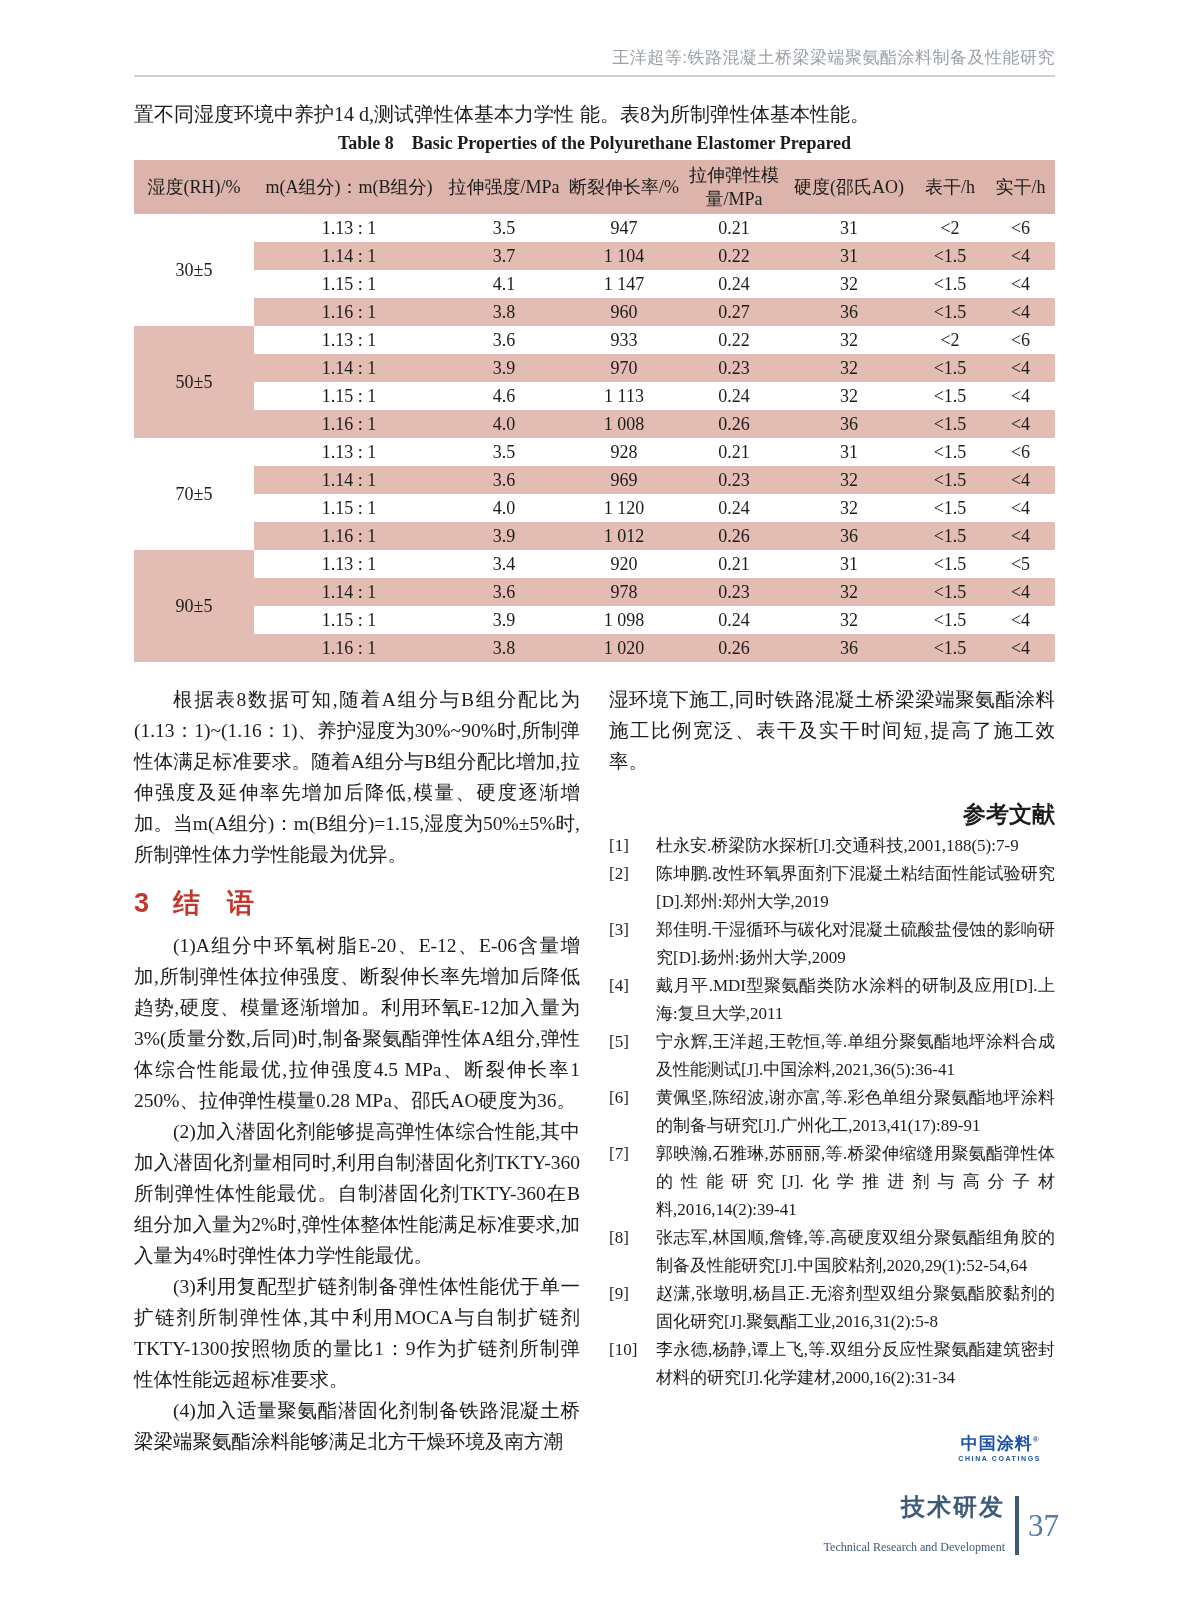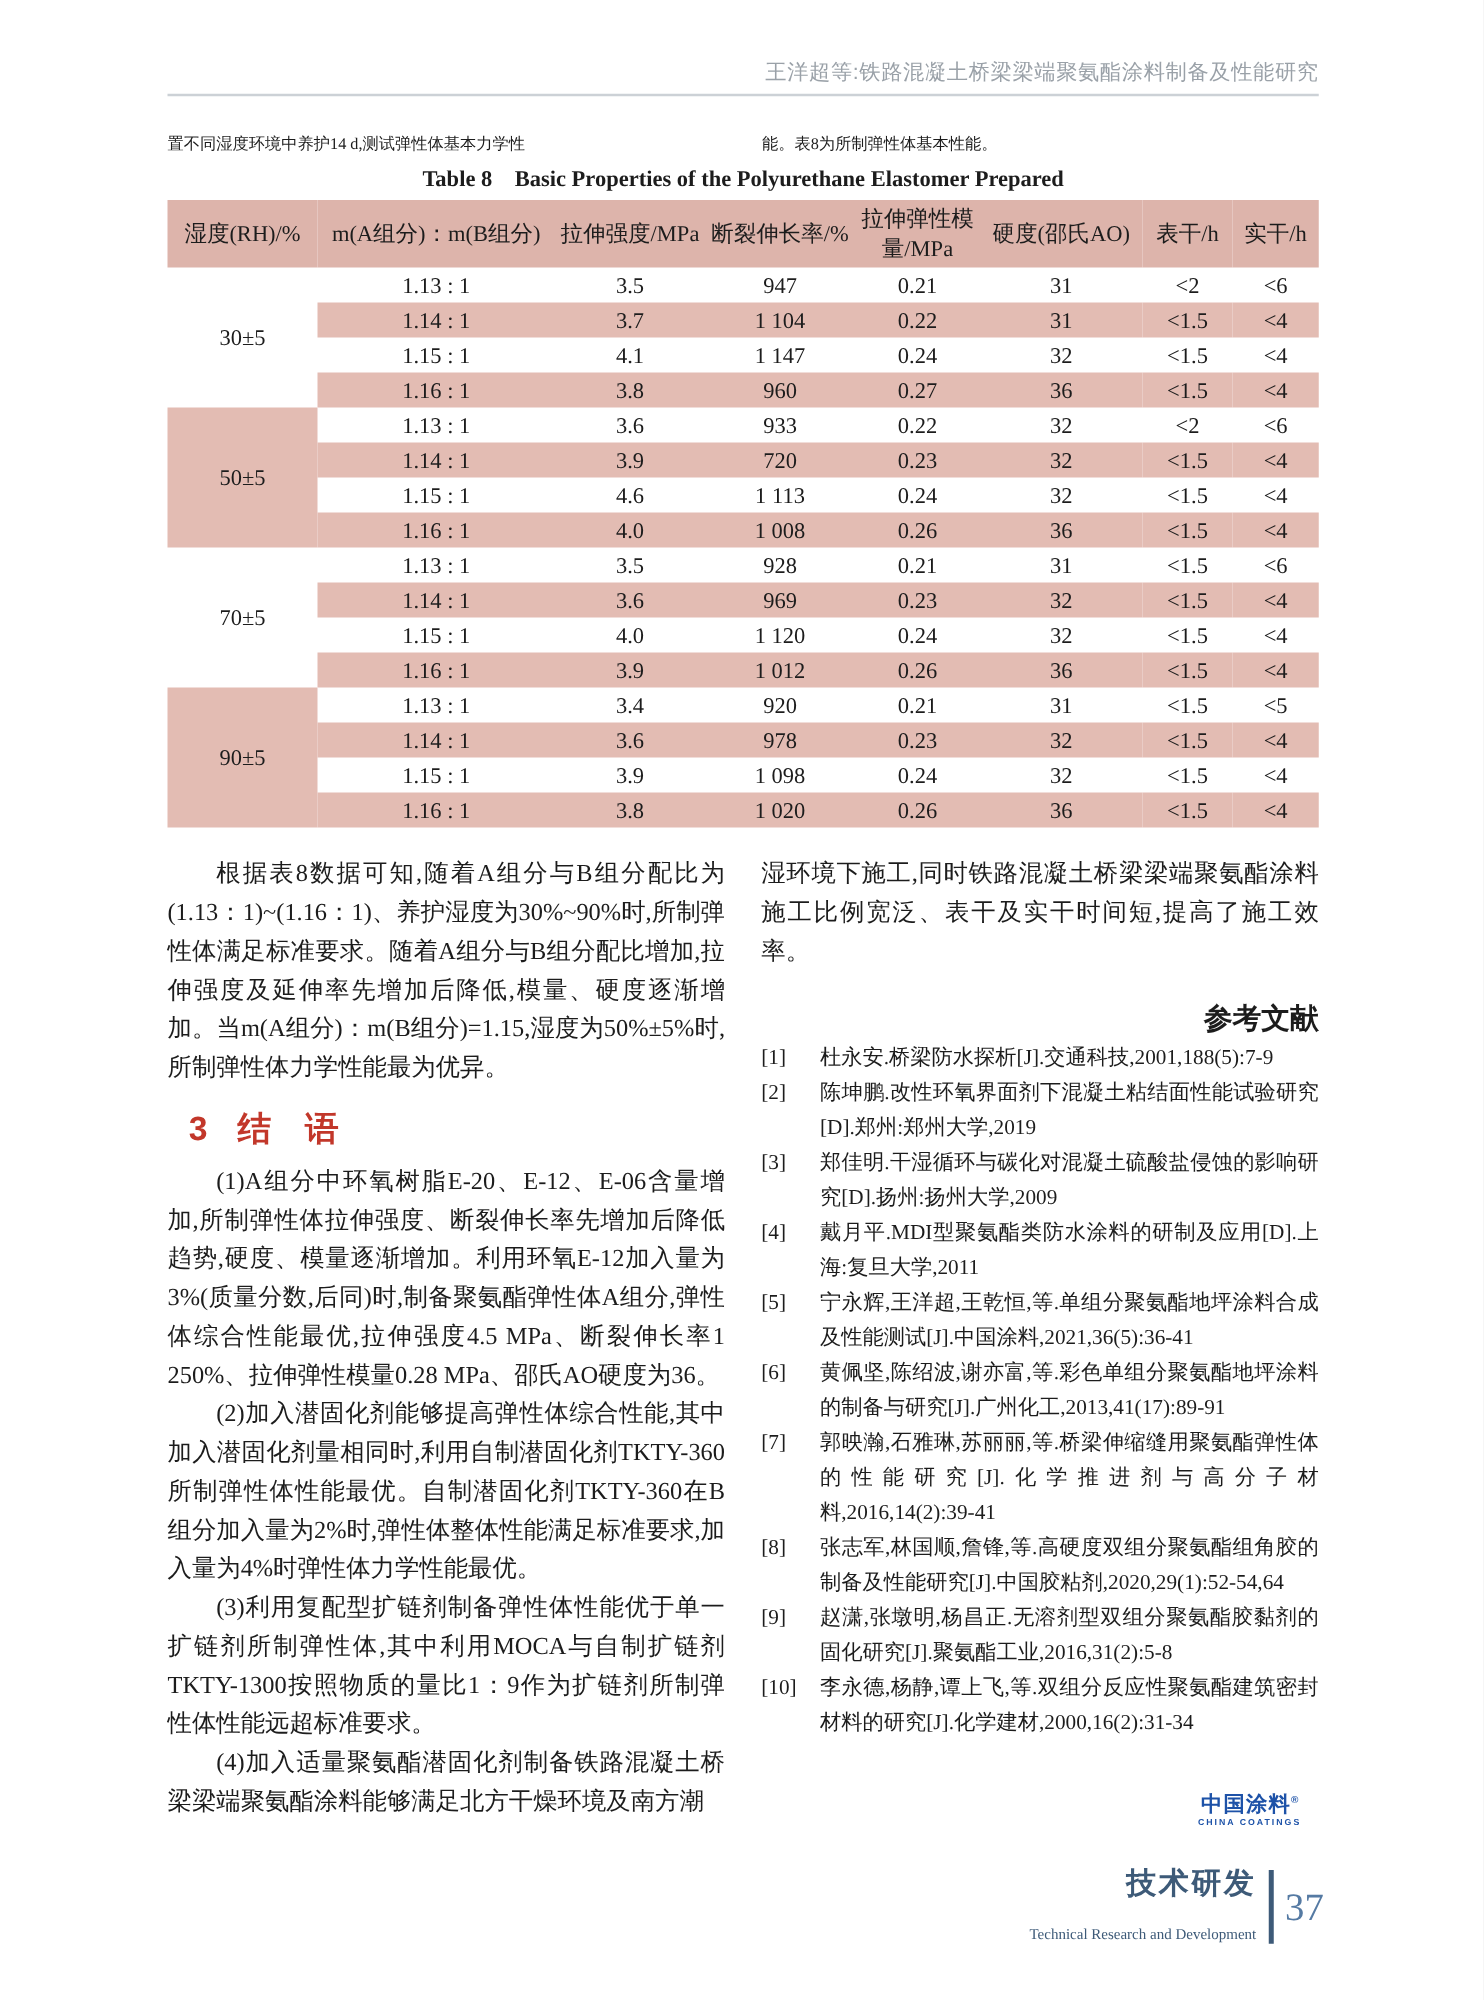--- a/index.html
+++ b/index.html
@@ -11,21 +11,21 @@
   .content { padding:48px 132px 0 134px; }
 
   
   .running-head {
     text-align:right; font-family:"Liberation Sans","DejaVu Sans",sans-serif;
     font-size:17px; color:#9aa1a8; letter-spacing:0.5px; line-height:20px;
   }
   .head-rule { border:none; border-top:2px solid #ccd1d6; margin:7px 0 0 0; }
 
   
-  .intro-row { display:flex; gap:30px; margin-top:22px; font-size:13px; line-height:31px; }
+  .intro-row { display:flex; margin-top:22px; font-size:20px; line-height:31px; }
   .intro-row p { margin:0; width:446px; text-align:justify; }
 
   
   .cap-zh {
     margin-top:10px; text-align:center; font-family:"Liberation Sans","DejaVu Sans",sans-serif;
     font-weight:bold; font-size:19.5px; color:#101010; line-height:26px;
   }
   .cap-en { text-align:center; font-weight:bold; font-size:18px; margin-top:2px; line-height:22px; }
 
   
@@ -38,21 +38,21 @@
   table.props .pink { background:#e3bcb3; }
 
   
   .two-col { display:flex; gap:29px; margin-top:22px; font-size:19.5px; line-height:31px; }
   .col-left  { width:446px; }
   .col-right { width:446px; }
   .two-col p { margin:0; text-indent:2em; text-align:justify; }
   p.no-indent { text-indent:0; }
 
   .section-heading {
-    margin:16px 0 10px 17px; font-family:"Liberation Sans","DejaVu Sans",sans-serif;
+    margin:16px 0 10px 0; font-family:"Liberation Sans","DejaVu Sans",sans-serif;
     font-weight:bold; font-size:27px; color:#c2372a; line-height:34px;
   }
   .section-heading .sec-num { margin-right:24px; }
 
   .refs-title {
     text-align:right; font-family:"Liberation Sans","DejaVu Sans",sans-serif;
     font-weight:bold; font-size:23px; margin:24px 0 5px 0; line-height:26px;
   }
   ul.ref-list { list-style:none; margin:0; padding:0; font-size:17px; line-height:28px; }
   ul.ref-list li { display:flex; }
@@ -158,21 +158,21 @@
             <td class="">3.6</td>
             <td class="">933</td>
             <td class="">0.22</td>
             <td class="">32</td>
             <td class="">&lt;2</td>
             <td class="">&lt;6</td>
           </tr>
           <tr>
             <td class="pink">1.14 : 1</td>
             <td class="pink">3.9</td>
-            <td class="pink">720</td>
+            <td class="pink">970</td>
             <td class="pink">0.23</td>
             <td class="pink">32</td>
             <td class="pink">&lt;1.5</td>
             <td class="pink">&lt;4</td>
           </tr>
           <tr>
             <td class="">1.15 : 1</td>
             <td class="">4.6</td>
             <td class="">1 113</td>
             <td class="">0.24</td>

